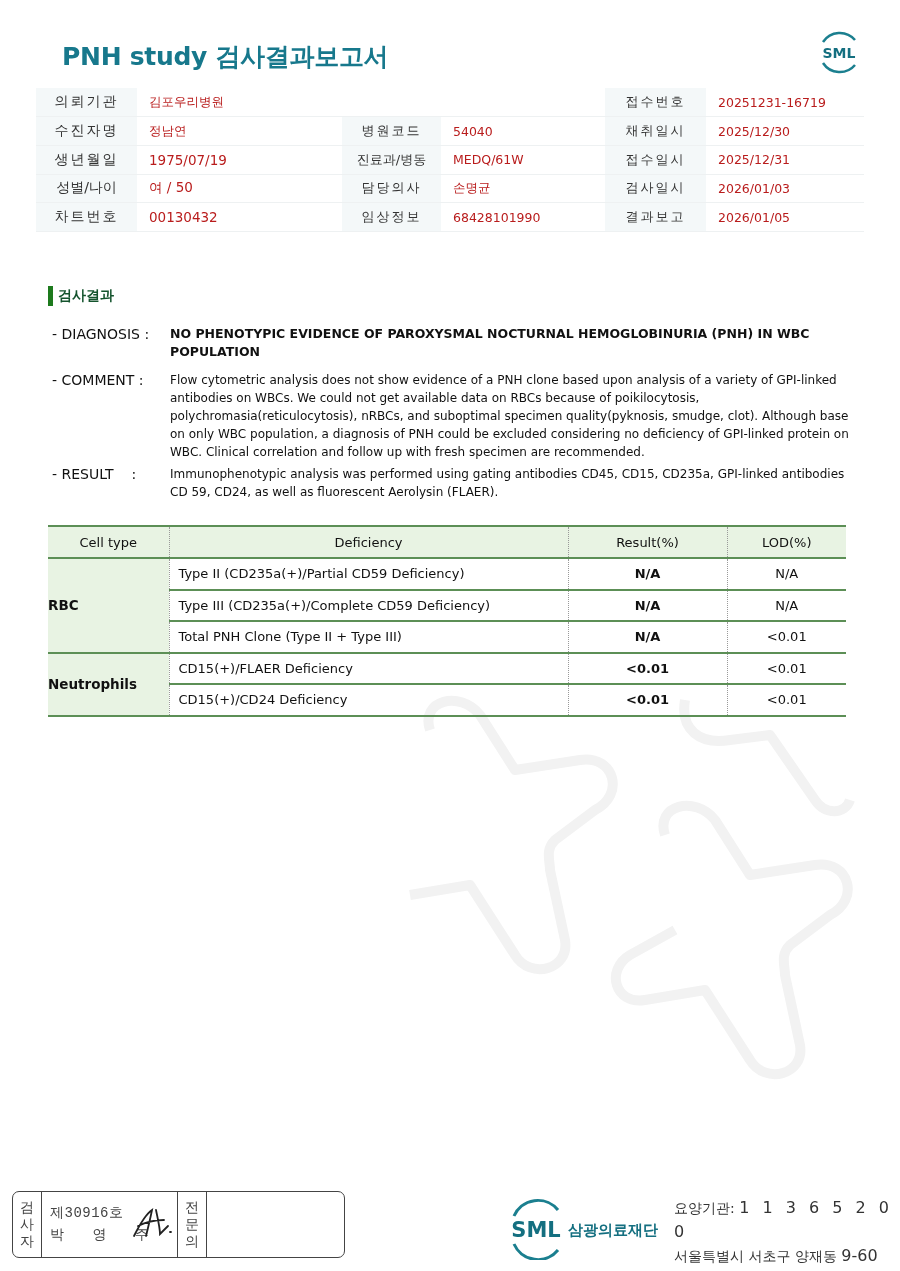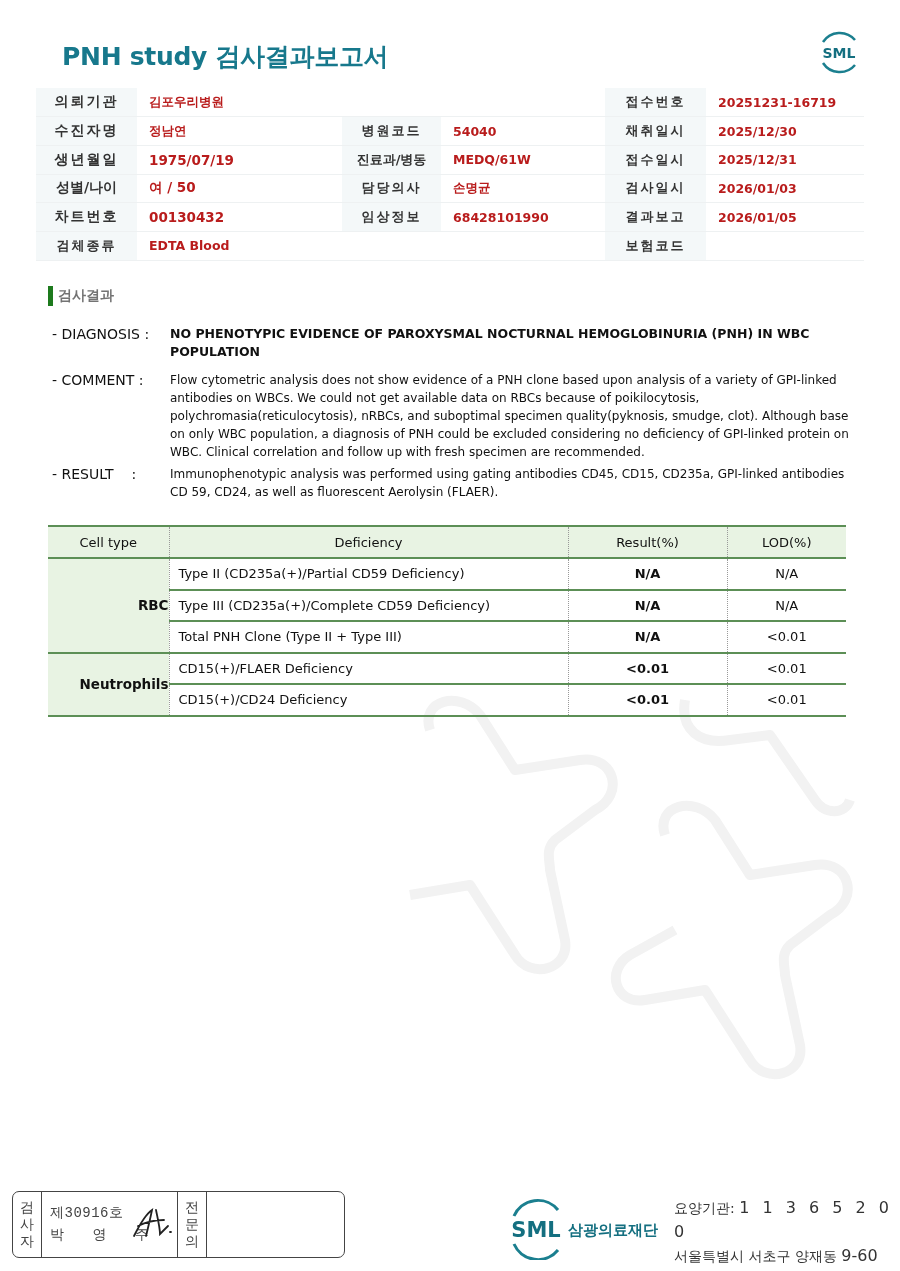--- a/index.html
+++ b/index.html
@@ -6,40 +6,40 @@
   html, body { width: 900px; height: 1271px; background: #ffffff; overflow: hidden; }
   body { position: relative; font-family: "DejaVu Sans", "Liberation Sans", sans-serif; color: #111; }
 
   .watermark { position: absolute; left: 400px; top: 690px; width: 480px; height: 420px; z-index: 0; }
   .watermark path { fill: none; stroke: #f2f2f2; stroke-width: 10; stroke-linejoin: round; }
 
   .title { position: absolute; left: 46px; top: 40px; font-size: 25px; font-weight: bold; color: #17788c; letter-spacing: -0.3px; z-index: 1; margin-left: 16px; }
   .logo-top { position: absolute; left: 815px; top: 30px; width: 48px; height: 44px; z-index: 1; }
 
   table.info { position: absolute; left: 36px; top: 88px; width: 828px; border-collapse: collapse; z-index: 1; font-size: 13px; }
-  table.info td { height: 28.7px; border-bottom: 1px solid #eef1f2; padding: 0; vertical-align: middle; font-weight: bold; }
+  table.info td { height: 28.7px; border-bottom: 1px solid #eef1f2; padding: 0; vertical-align: middle; }
   table.info td.lbl { background: #f4f8f9; color: #333; text-align: center; font-size: 13px; letter-spacing: 2px; }
   table.info td.lbl.big { font-size: 14px; }
   table.info td.val { padding-left: 12px; color: #b91c1c; font-size: 12.5px; }
   table.info td.val.big { font-size: 13.5px; }
 
   .section-head { position: absolute; left: 48px; top: 286px; height: 20px; display: flex; align-items: center; z-index: 1; }
   .section-bar { width: 5px; height: 20px; background: #1d7a1d; margin-right: 5px; }
-  .section-title { font-size: 14px; font-weight: bold; color: #737373; }
+  .section-title { font-size: 14px; font-weight: bold; color: #14532d; }
 
   .remark { position: absolute; left: 52px; z-index: 1; display: flex; font-size: 12px; line-height: 18px; }
   .remark .rlabel { width: 118px; font-size: 14px; color: #111; white-space: pre; }
   .remark .rtext { width: 680px; color: #111; }
   .remark .rtext.diag { font-weight: bold; font-size: 12.5px; }
 
   table.results { position: absolute; left: 48px; top: 525px; width: 798px; border-collapse: collapse; z-index: 1; font-size: 13px; }
   table.results th { background: #e8f3e3; height: 32px; font-weight: normal; color: #111; border-top: 2px solid #5c8f56; border-bottom: 2px solid #5c8f56; font-size: 13px; }
   table.results td { height: 31.5px; border-bottom: 2px solid #5c8f56; color: #111; }
   table.results .dot-r { border-right: 1px dotted #999; }
-  table.results td.cell-type { background: #e8f3e3; text-align: right; font-weight: bold; font-size: 13.5px; }
+  table.results td.cell-type { background: #e8f3e3; text-align: left; font-weight: bold; font-size: 13.5px; }
   table.results td.def { padding-left: 9px; }
   table.results td.res { text-align: center; font-weight: bold; }
   table.results td.lod { text-align: center; }
 
   .sigbox { position: absolute; left: 12px; top: 1191px; width: 333px; height: 67px; border: 1.5px solid #444; border-radius: 7px; display: flex; z-index: 1; font-family: "DejaVu Sans", sans-serif; color: #444; }
   .sig-role { width: 29px; border-right: 1.5px solid #444; display: flex; flex-direction: column; align-items: center; justify-content: center; font-size: 14px; line-height: 17px; }
   .sig-body { width: 136px; border-right: 1.5px solid #444; position: relative; padding: 10px 0 0 8px; font-size: 14px; line-height: 22px; font-family: Liberation Mono, monospace; }
   .sig-body.last { border-right: none; width: 139px; }
   .sig-body .num { letter-spacing: 0.5px; }
   .sig-body .name { letter-spacing: 10px; }
@@ -109,28 +109,20 @@
     <td class="lbl">검사일시</td>
     <td class="val">2026/01/03</td>
   </tr>
   <tr>
     <td class="lbl big">차트번호</td>
     <td class="val big">00130432</td>
     <td class="lbl">임상정보</td>
     <td class="val">68428101990</td>
     <td class="lbl">결과보고</td>
     <td class="val">2026/01/05</td>
-  </tr>
-  <tr>
-    <td class="lbl">검체종류</td>
-    <td class="val">EDTA Blood</td>
-    <td></td>
-    <td></td>
-    <td class="lbl">보험코드</td>
-    <td class="val"></td>
   </tr>
 </tbody>
   </table>
 
 <div class="section-head">
   <div class="section-bar"></div>
   <div class="section-title">검사결과</div>
 </div>
 
 <div class="remark" style="top:325px">

